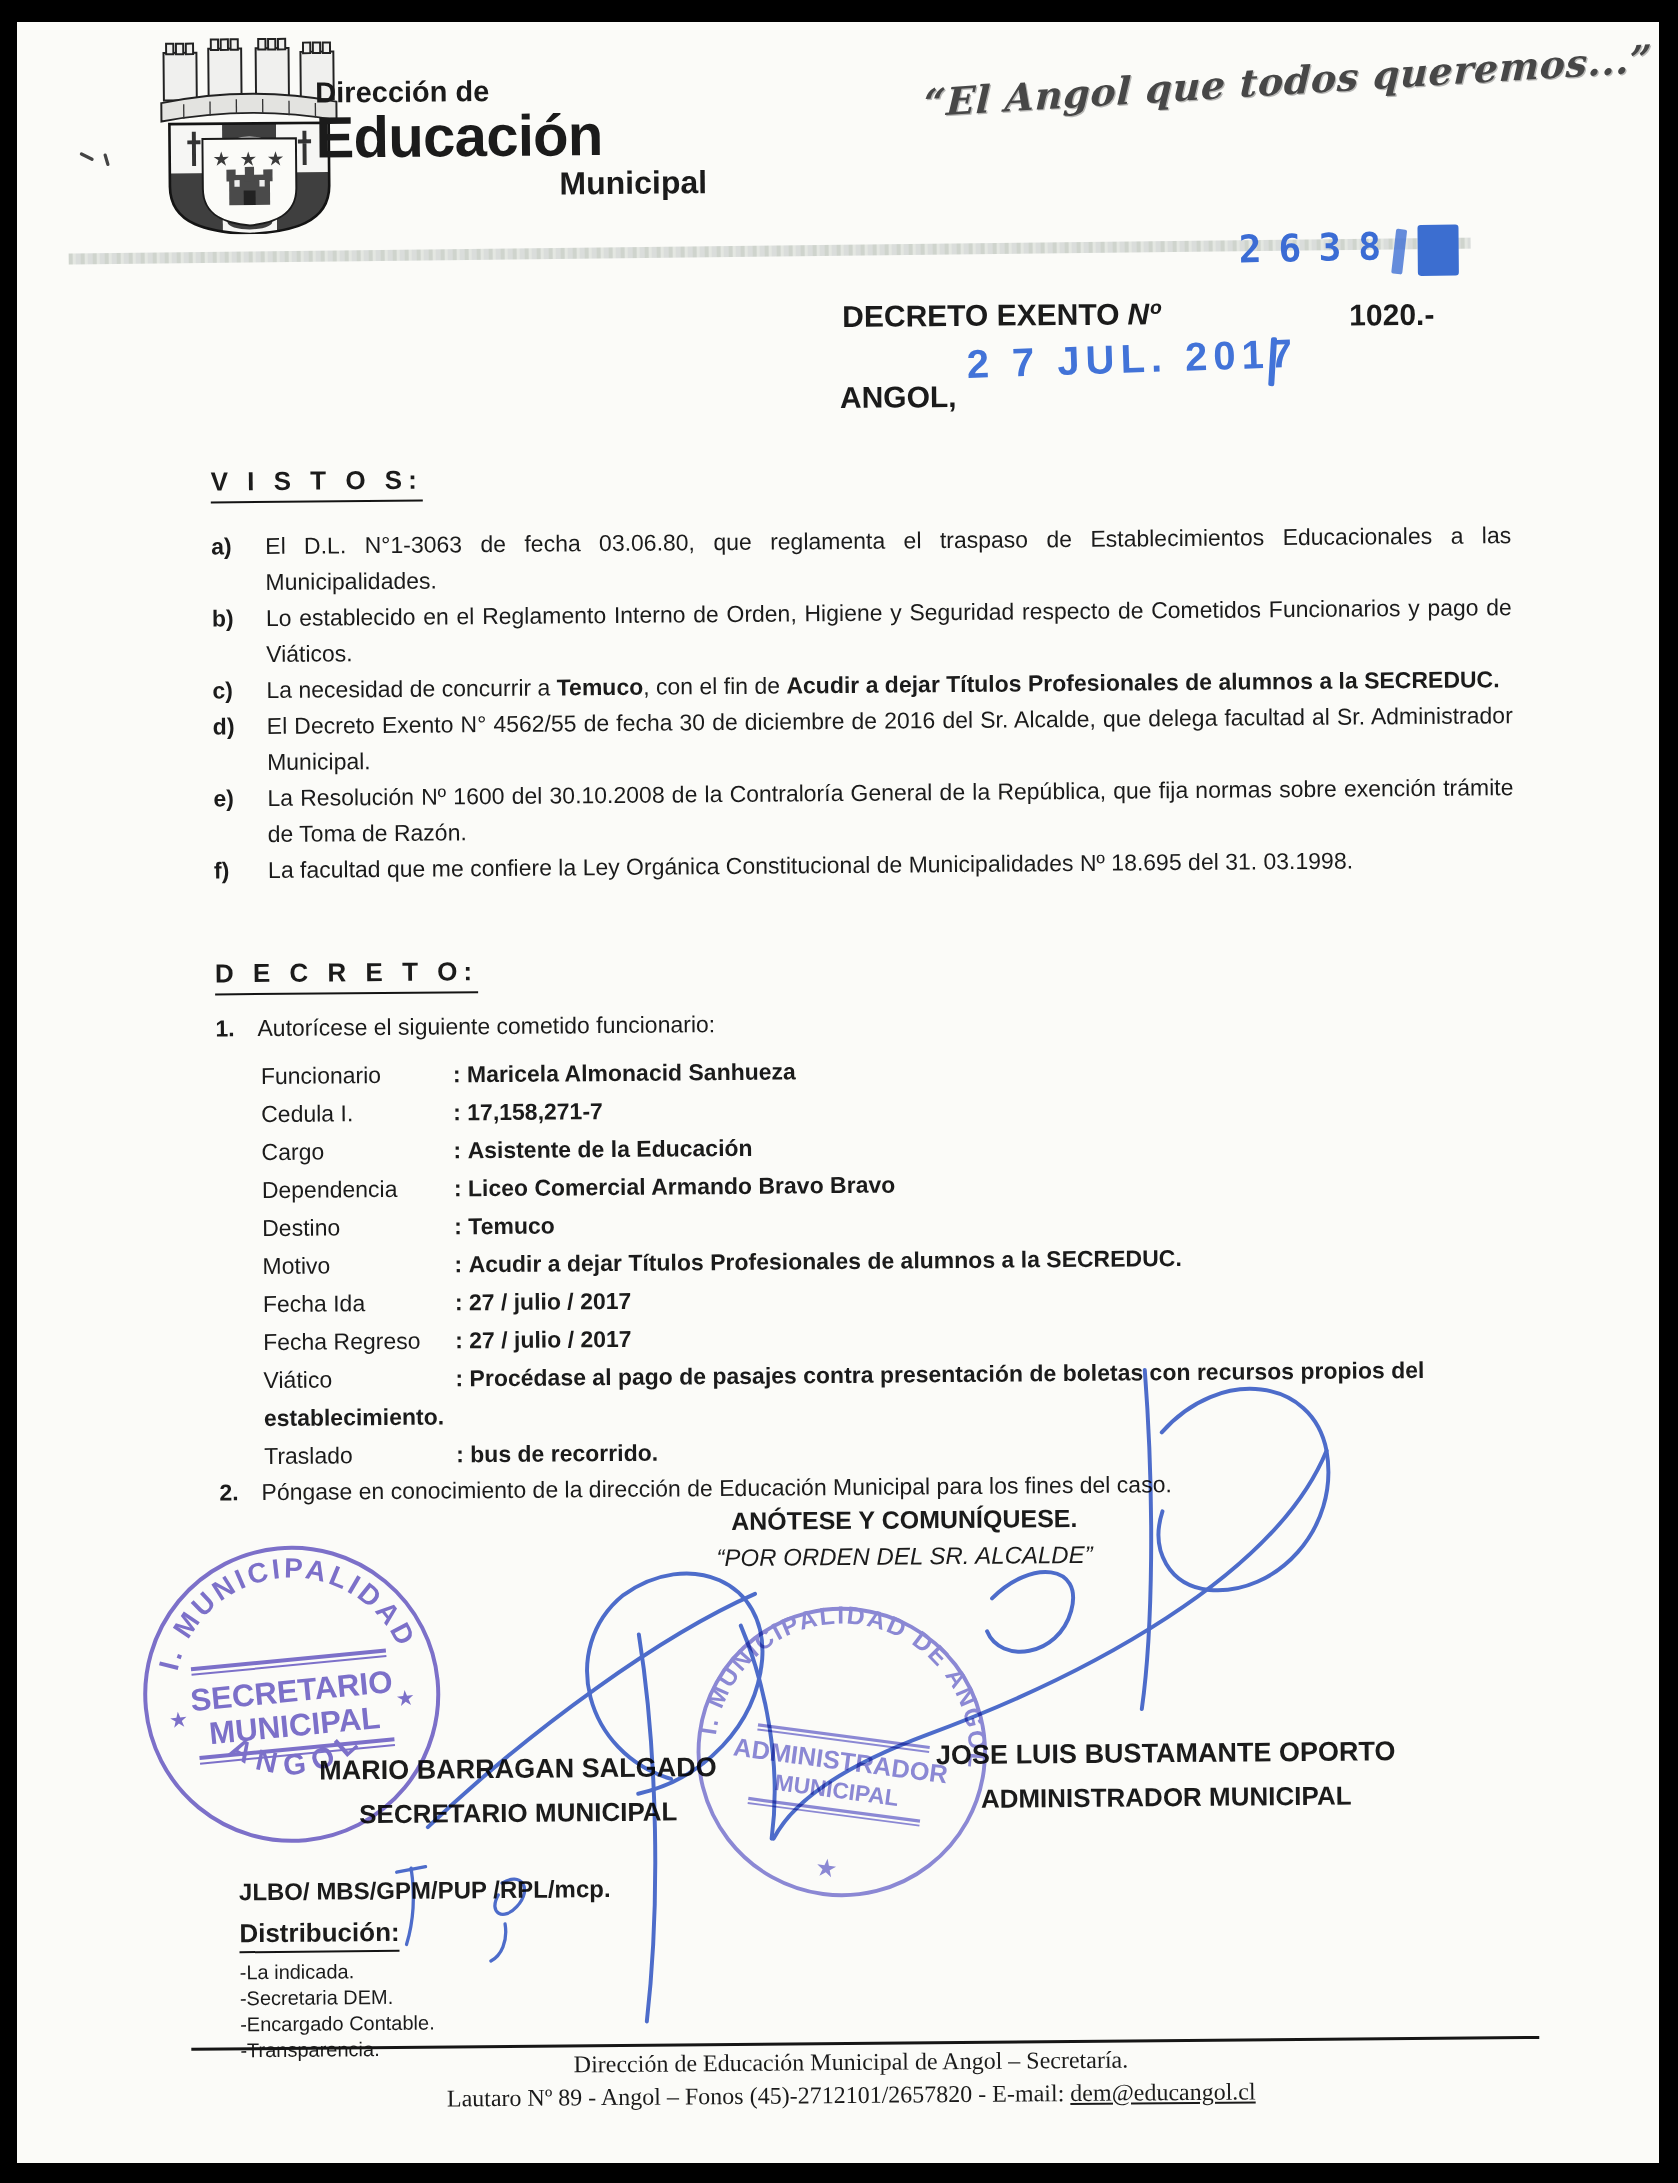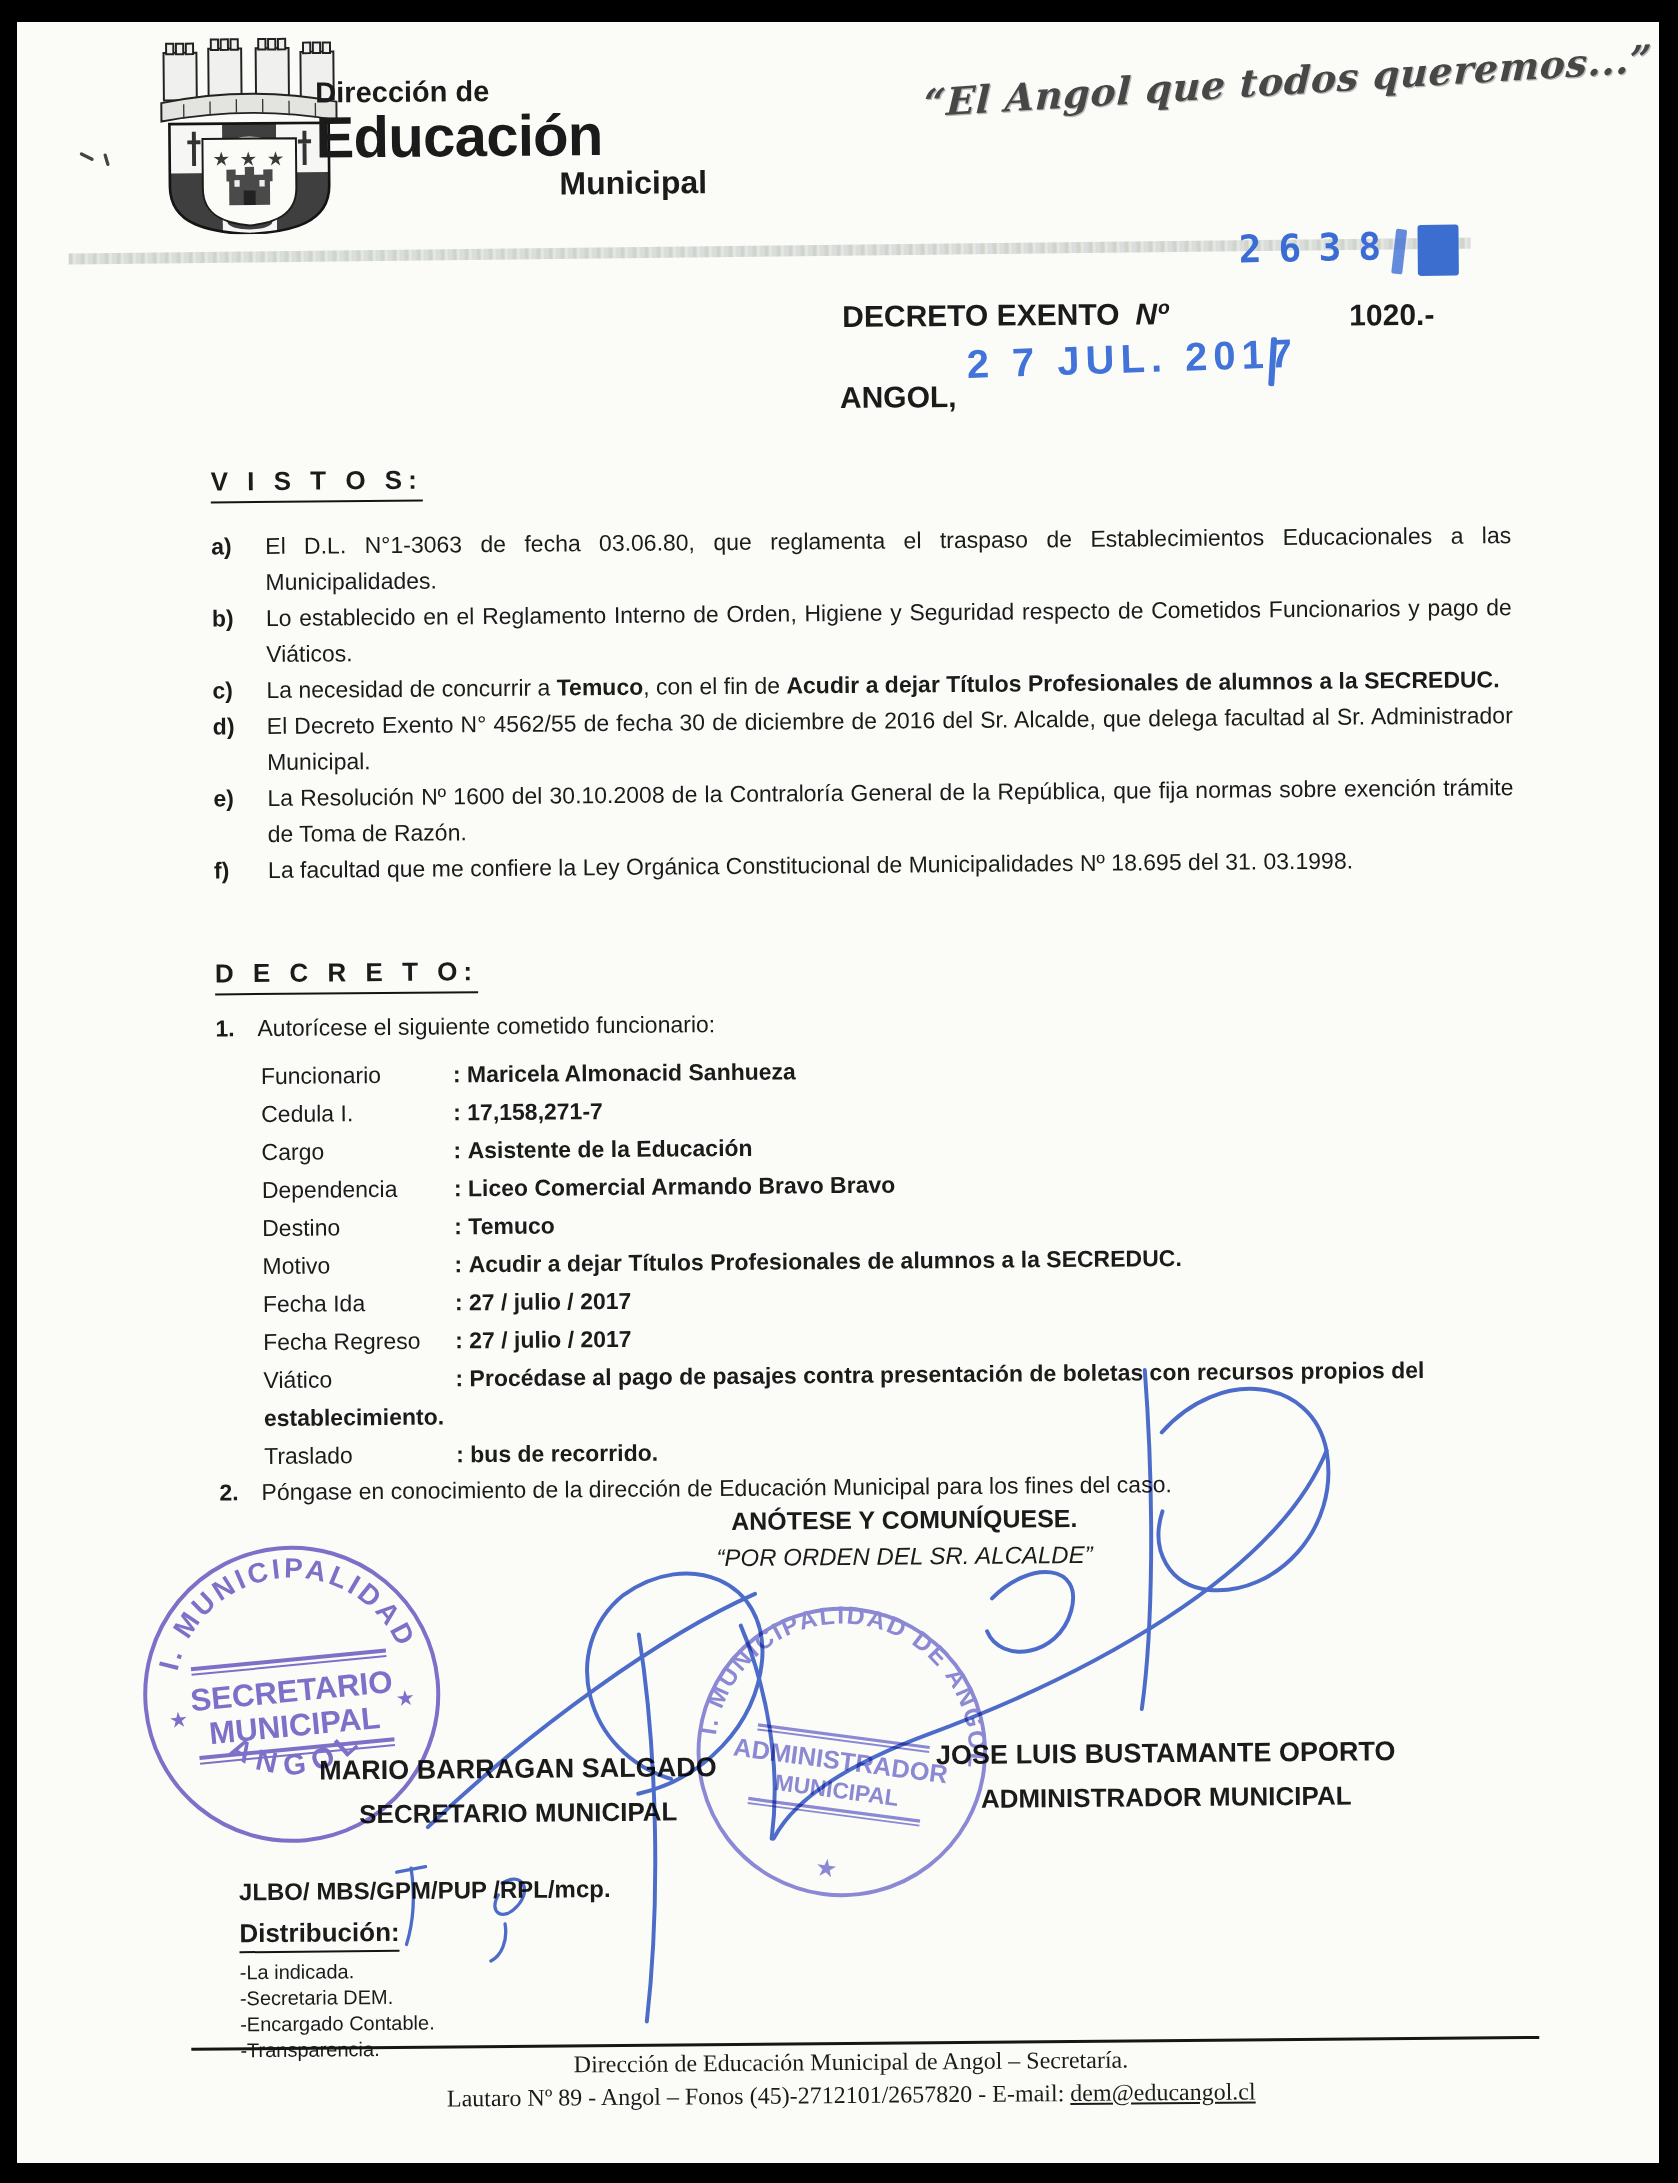--- a/index.html
+++ b/index.html
@@ -33,21 +33,21 @@
     background:repeating-linear-gradient(90deg,#9aa59a 0 4px,#c7cec7 4px 7.2px,#b2b9b8 7.2px 12px);
     transform:rotate(-0.15deg);filter:blur(0.7px);
   }
   .folio{
     left:1246px;top:230px;font-size:38px;font-weight:bold;color:#3b6cd4;
     letter-spacing:17px;transform:rotate(-0.8deg);font-family:"DejaVu Sans Mono", monospace;
   }
   .blob{left:1425px;top:230px;width:41px;height:51px;background:#3c6ed0;border-radius:3.3px;}
   .blob2{left:1401px;top:234px;width:10.5px;height:45px;background:#4a78d6;opacity:.85;transform:rotate(7deg);border-radius:2px;}
   .decree-title{left:849px;top:300px;font-size:30px;font-weight:bold;white-space:nowrap;}
-  .decree-title .no{font-style:italic;margin-left:16px;}
+  .decree-title .no{font-style:italic;margin-left:8px;}
   .decree-number{left:1356px;top:303px;font-size:30px;font-weight:bold;}
   .datestamp{
     left:973px;top:339px;font-size:40px;font-weight:bold;color:#4273d8;
     letter-spacing:6px;transform:rotate(-1.4deg);white-space:nowrap;
   }
   .datebar{left:1276px;top:341px;width:6px;height:49px;background:#4273d8;transform:rotate(4deg);border-radius:2px;}
   .city{left:846px;top:381px;font-size:30px;font-weight:bold;}
   
   .sec-heading{
     font-size:26px;font-weight:bold;letter-spacing:6px;

